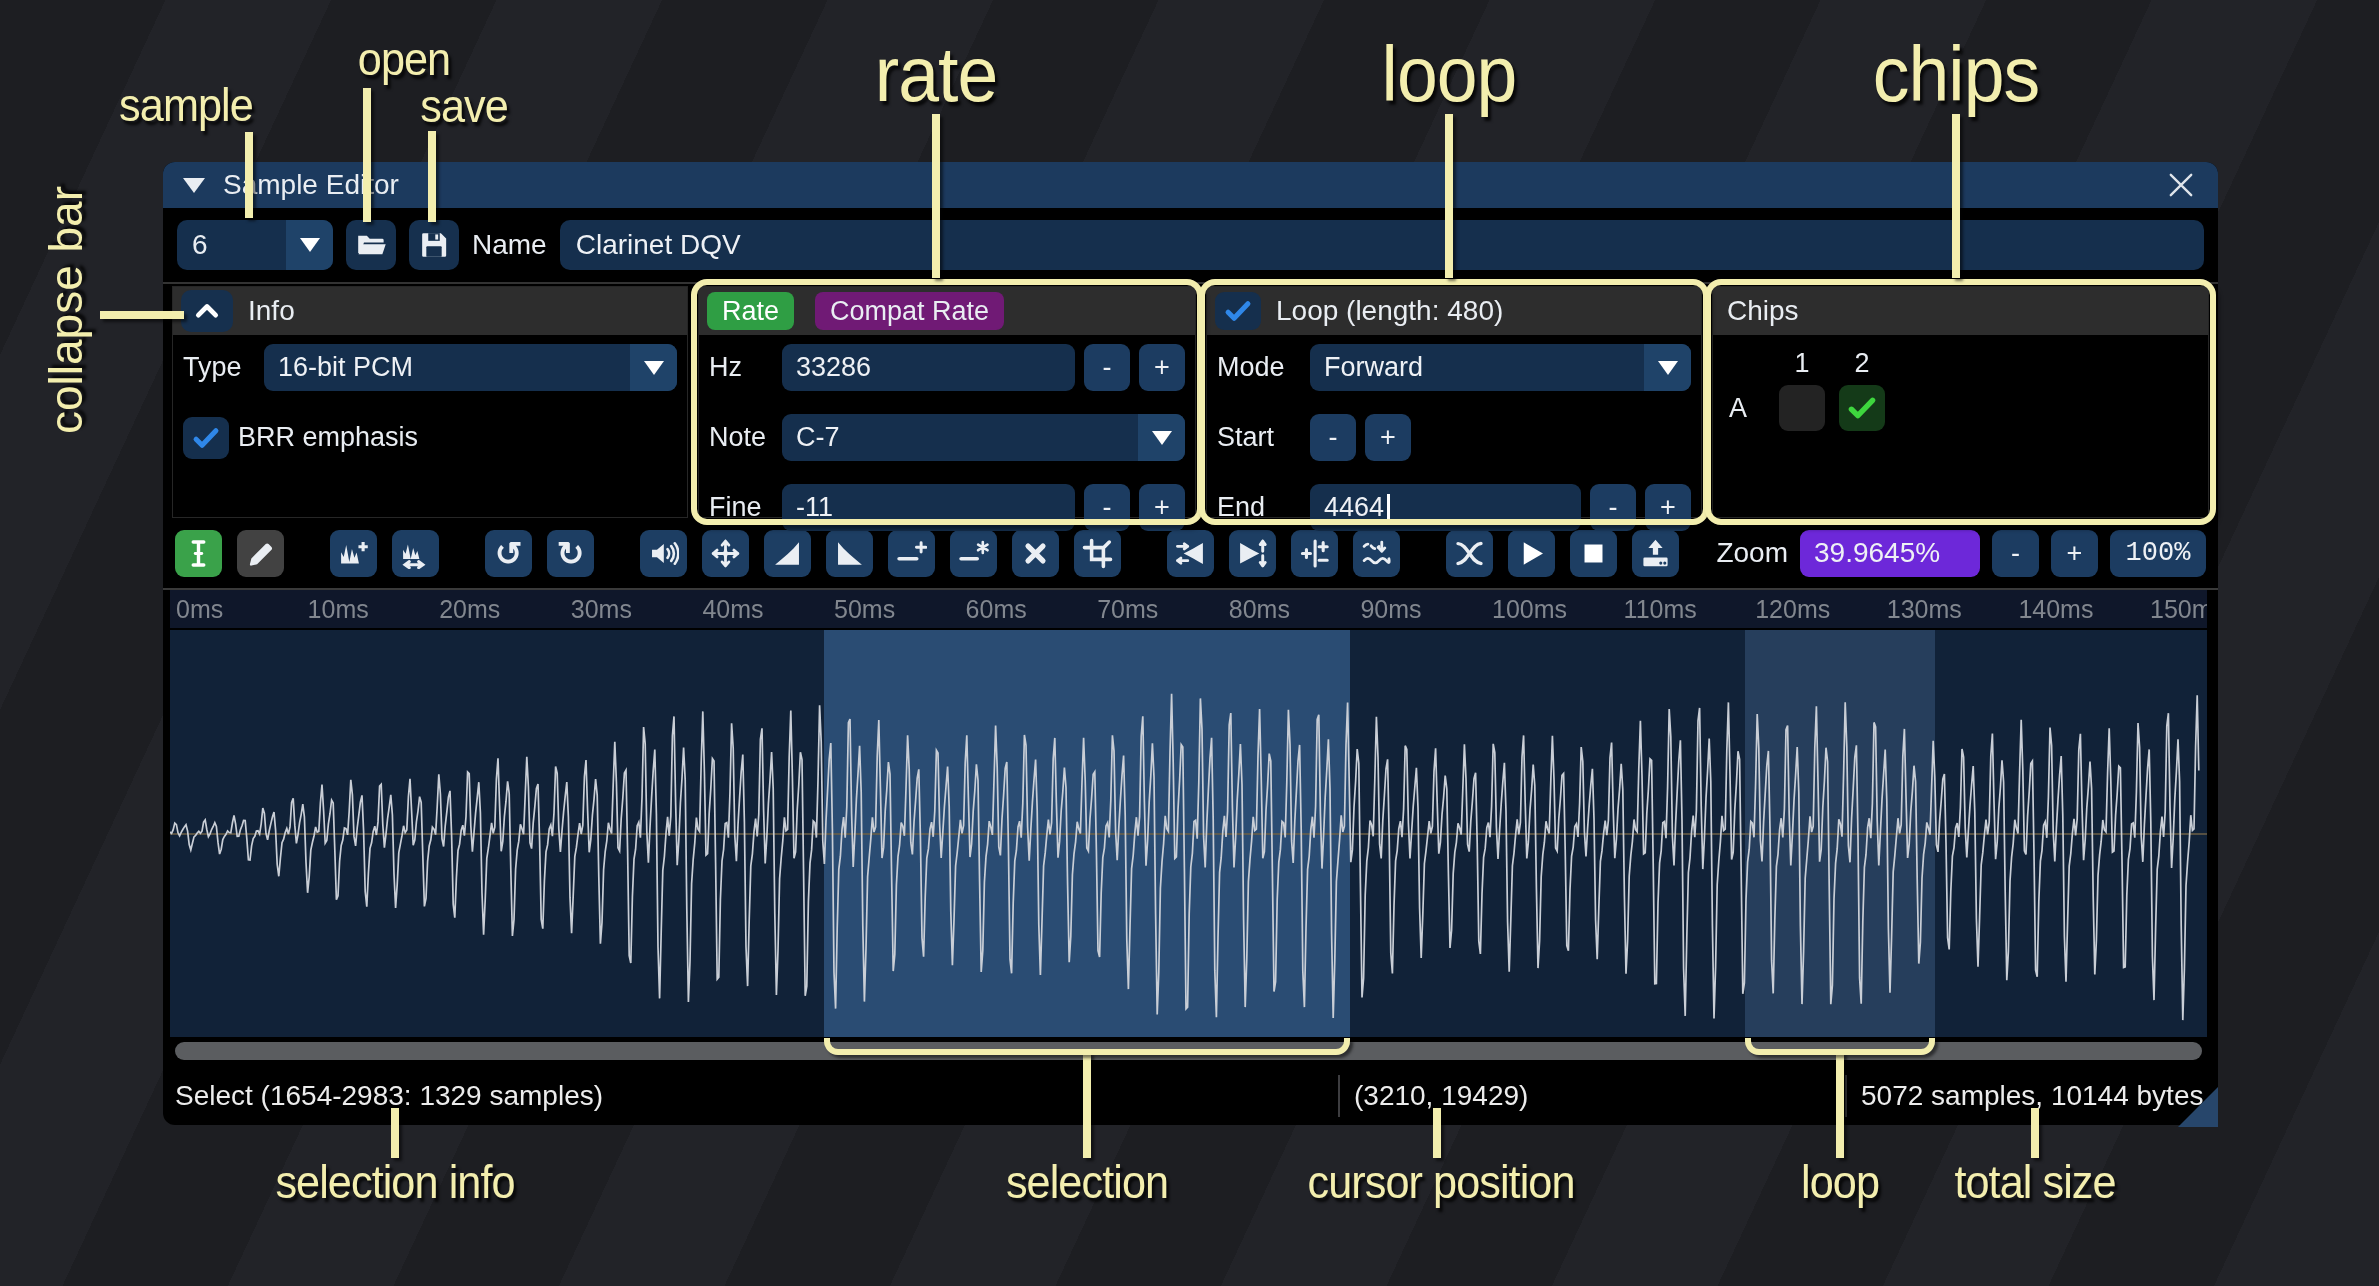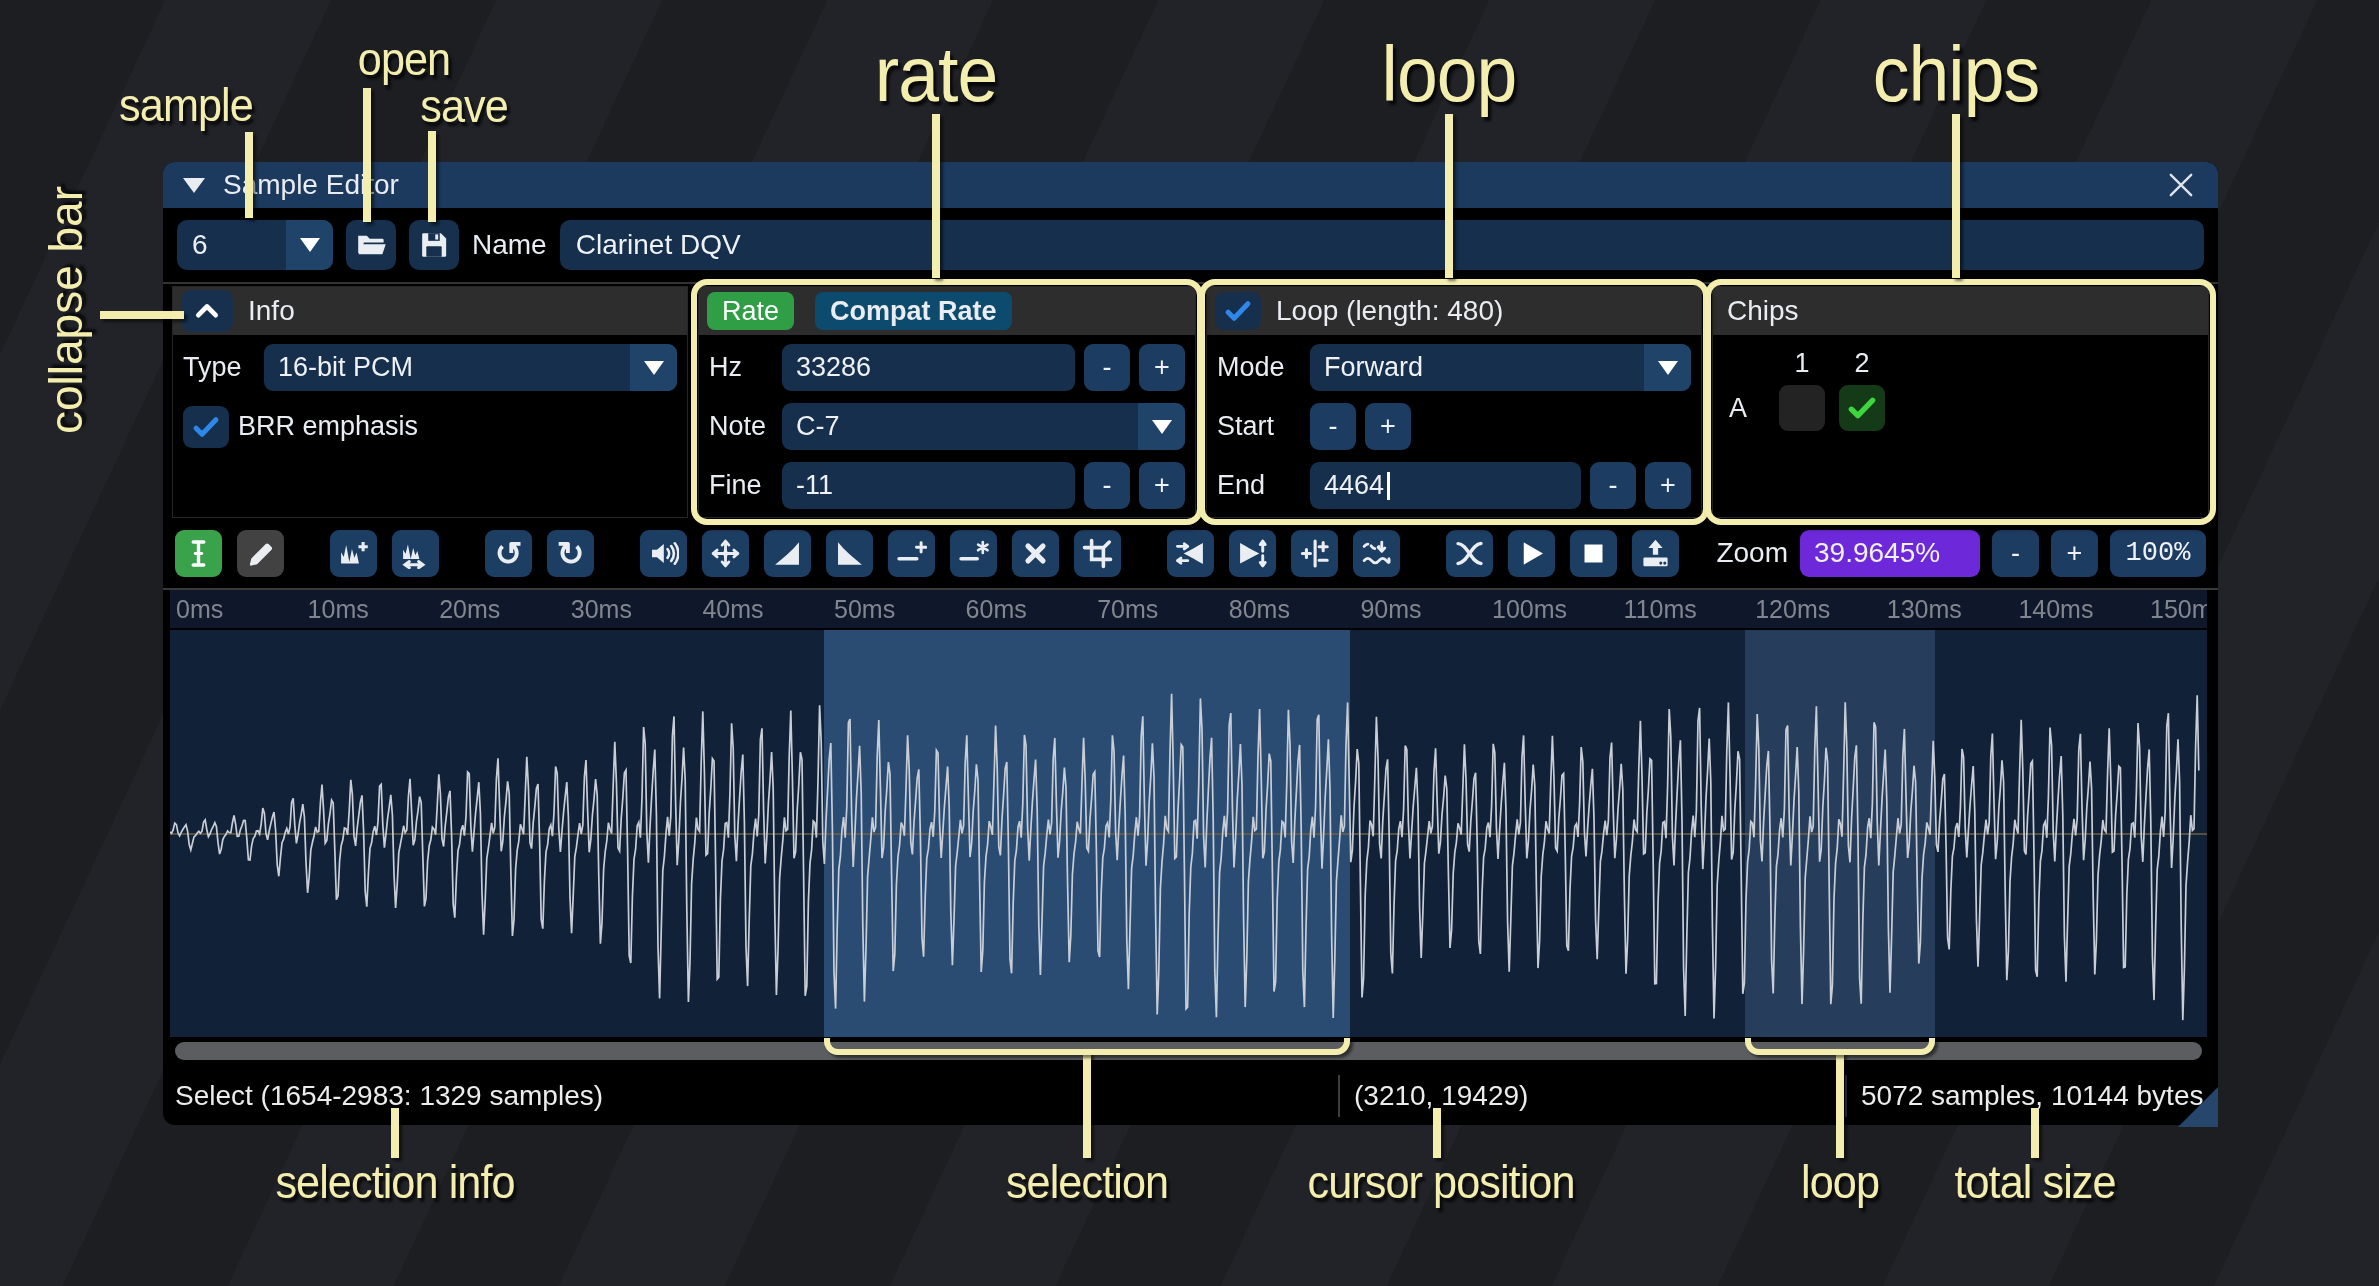--- a/index.html
+++ b/index.html
@@ -18,32 +18,32 @@
   .combo .arrow,.select .arrow{width:47px;background:#1f4369;display:flex;align-items:center;justify-content:center;}
   .arrow i{width:0;height:0;border-left:10px solid transparent;border-right:10px solid transparent;border-top:14px solid #fff;}
   .iconbtn{width:50px;height:50px;border:none;background:#16304e;border-radius:10px;display:flex;align-items:center;justify-content:center;padding:0;}
   .iconbtn svg{width:32px;height:32px;display:block;}
   .namefield{flex:1;height:50px;background:#152f4d;border-radius:10px;display:flex;align-items:center;padding:0 16px;font-size:28px;color:#eef1f5;}
   
   .panels{height:236px;display:flex;gap:10px;padding:2px 9px 0;border-top:2px solid #333;}
   .panel{background:#000;position:relative;display:flex;flex-direction:column;border:1px solid #262626;}
   .panel.outlined::after{content:"";position:absolute;inset:-8px;border:6px solid #f3eeae;border-radius:16px;pointer-events:none;box-shadow:3px 4px 4px rgba(0,0,0,.45);z-index:5;}
   .phead{height:48px;background:#2d2d2d;display:flex;align-items:center;gap:15px;padding:0 8px;color:#e9edf2;font-size:28px;flex:none;}
-  .pbody{flex:1;padding:9px 10px;display:flex;flex-direction:column;gap:12px;color:#e9edf2;font-size:27px;}
+  .pbody{flex:1;padding:9px 10px;display:flex;flex-direction:column;gap:23px;color:#e9edf2;font-size:27px;}
   .prow{display:flex;align-items:center;gap:9px;height:47px;}
   .plabel{flex:none;}
   .field{flex:1;height:47px;background:#152f4d;border-radius:9px;display:flex;align-items:center;padding:0 14px;color:#eef1f5;}
   .select{flex:1;height:47px;background:#152f4d;border-radius:9px;display:flex;align-items:stretch;overflow:hidden;color:#eef1f5;}
   .select .val{flex:1;display:flex;align-items:center;padding-left:14px;}
   .sqbtn{width:46px;height:47px;flex:none;border:none;border-radius:9px;background:#1c3c61;color:#eef1f5;font-size:27px;display:flex;align-items:center;justify-content:center;padding:0;}
   .checkbox{width:46px;height:42px;flex:none;background:#152f4d;border-radius:9px;display:flex;align-items:center;justify-content:center;}
   .checkbox svg{width:30px;height:30px;}
   .badge{height:38px;border:none;border-radius:8px;color:#fff;font-size:27px;display:flex;align-items:center;padding:0 15px;}
   .badge.green{background:#2f9e44;}
-  .badge.graybtn{background:#0c4a6e;color:#e9edf2;margin-left:6px;font-weight:bold;}
+  .badge.graybtn{background:#701a75;color:#e9edf2;margin-left:6px;}
   .caret{display:inline-block;width:3px;height:28px;background:#fff;margin-left:3px;vertical-align:-4px;}
   
   .chipgrid{display:flex;flex-direction:column;gap:6px;padding:4px 0 0 6px;}
   .chiprow{display:flex;align-items:center;gap:14px;}
   .chipspacer{width:36px;}
   .chipcol{width:46px;text-align:center;}
   .chipbox{width:46px;height:46px;border-radius:9px;background:#232323;display:flex;align-items:center;justify-content:center;border:none;padding:0;}
   .chipbox.on{background:#143a18;}
   .chipbox svg{width:32px;height:32px;}
   

